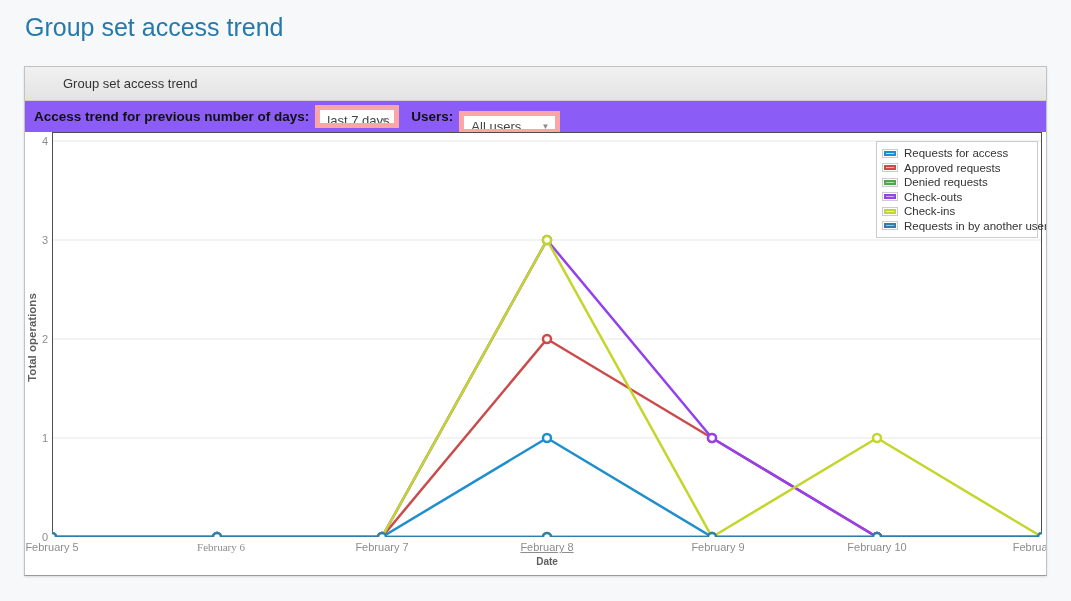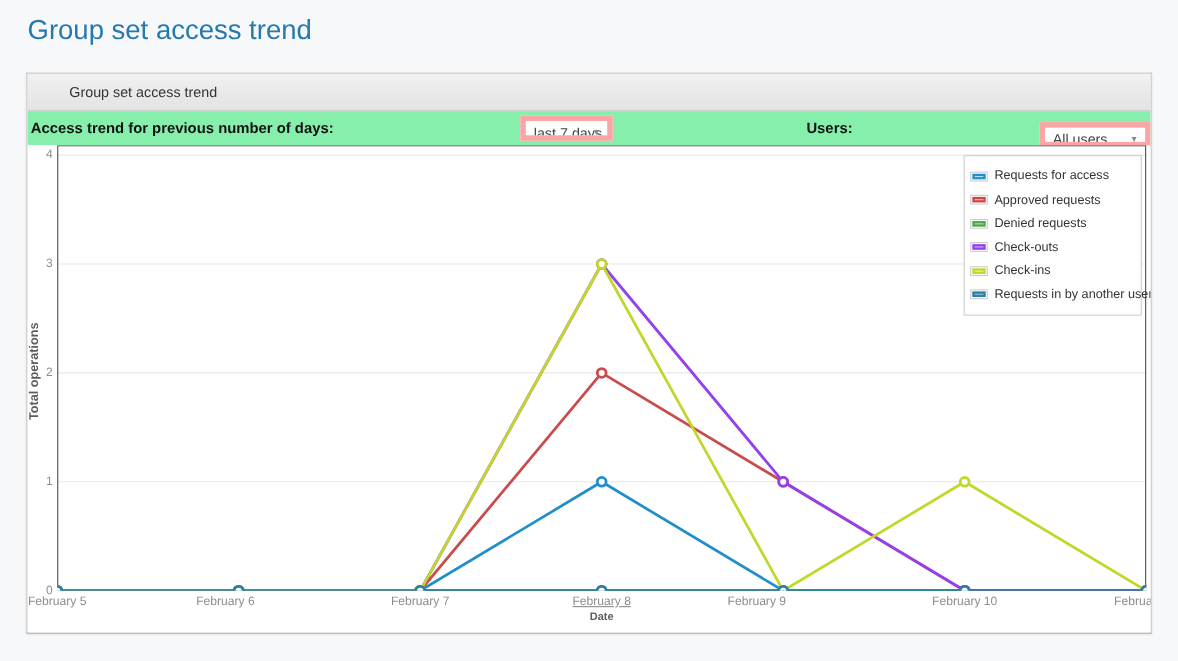--- a/index.html
+++ b/index.html
@@ -27,23 +27,22 @@
     height: 34px;
     background: linear-gradient(#f1f1f1, #e3e3e3);
     border-bottom: 1px solid #cfcfcf;
     font-size: 13px; color: #333333;
     line-height: 33px;
     padding-left: 38px;
   }
   .filter-row {
     height: 31px;
     display: flex; align-items: center;
-    padding-left: 3px;
-    background: #86efac;
-    justify-content: space-between;
+    padding-left: 9px;
+    background: #8b5cf6;
   }
   .filter-label {
     font-size: 13.5px; font-weight: bold; color: #111111;
     white-space: nowrap;
   }
   .select-box {
     position: relative;
     height: 23px;
     border: 5px solid #fca5a5;
     background: #ffffff;
@@ -89,22 +88,22 @@
     position: absolute; left: -58px; top: 199px;
     width: 130px; height: 13px; text-align: center;
     font-size: 11.5px; font-weight: bold; color: #5d5d5d;
     transform: rotate(-90deg);
   }
   .legend {
     position: absolute; top: 9px; right: 8px;
     width: 162px;
     background: rgba(255,255,255,0.93);
     border: 1px solid #cccccc;
-    padding: 11px 5px;
-    display: flex; flex-direction: column; gap: 7px;
+    padding: 4px 5px;
+    display: flex; flex-direction: column; gap: 0;
   }
   .legend-row { display: flex; align-items: center; height: 14.5px; }
   .legend-swatch-outer {
     border: 1px solid #cccccc;
     padding: 1px;
     background: #ffffff;
     display: inline-block;
     line-height: 0;
   }
   .legend-swatch-inner {
@@ -193,24 +192,24 @@
         <circle cx="27" cy="405" r="4" fill="#ffffff" stroke="#2e7ea8" stroke-width="2.5" clip-path="url(#plotclip)"></circle>
         <circle cx="192" cy="405" r="4" fill="#ffffff" stroke="#2e7ea8" stroke-width="2.5" clip-path="url(#plotclip)"></circle>
         <circle cx="357" cy="405" r="4" fill="#ffffff" stroke="#2e7ea8" stroke-width="2.5" clip-path="url(#plotclip)"></circle>
         <circle cx="522" cy="405" r="4" fill="#ffffff" stroke="#2e7ea8" stroke-width="2.5" clip-path="url(#plotclip)"></circle>
         <circle cx="687" cy="405" r="4" fill="#ffffff" stroke="#2e7ea8" stroke-width="2.5" clip-path="url(#plotclip)"></circle>
         <circle cx="852" cy="405" r="4" fill="#ffffff" stroke="#2e7ea8" stroke-width="2.5" clip-path="url(#plotclip)"></circle>
         <circle cx="1017" cy="405" r="4" fill="#ffffff" stroke="#2e7ea8" stroke-width="2.5" clip-path="url(#plotclip)"></circle>
       </svg>
     <div id="x-ticks">
         <div class="x-tick" style="left: 27px;">February 5</div>
-        <div class="x-tick" style="left: 180px;">February 6</div>
+        <div class="x-tick" style="left: 196px; font-family: Liberation Serif, serif;">February 6</div>
         <div class="x-tick" style="left: 357px;">February 7</div>
         <div class="x-tick" style="left: 522px; text-decoration: underline;">February 8</div>
-        <div class="x-tick" style="left: 663px;">February 9</div>
+        <div class="x-tick" style="left: 693px;">February 9</div>
         <div class="x-tick" style="left: 852px;">February 10</div>
         <div class="x-tick" style="left: 1017px;">February 11</div>
       </div>
     <div id="y-ticks">
         <div class="y-tick" style="top: 405px;">0</div>
         <div class="y-tick" style="top: 306px;">1</div>
         <div class="y-tick" style="top: 207px;">2</div>
         <div class="y-tick" style="top: 108px;">3</div>
         <div class="y-tick" style="top: 9px;">4</div>
       </div>

